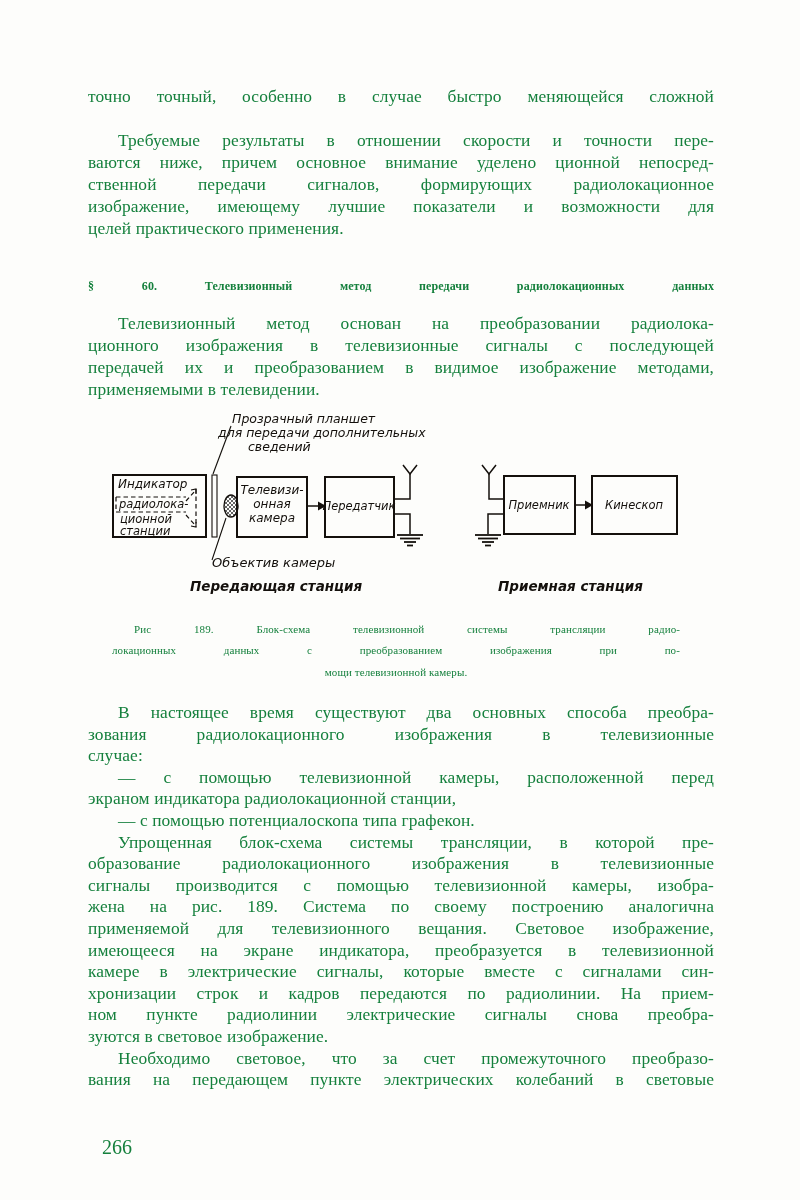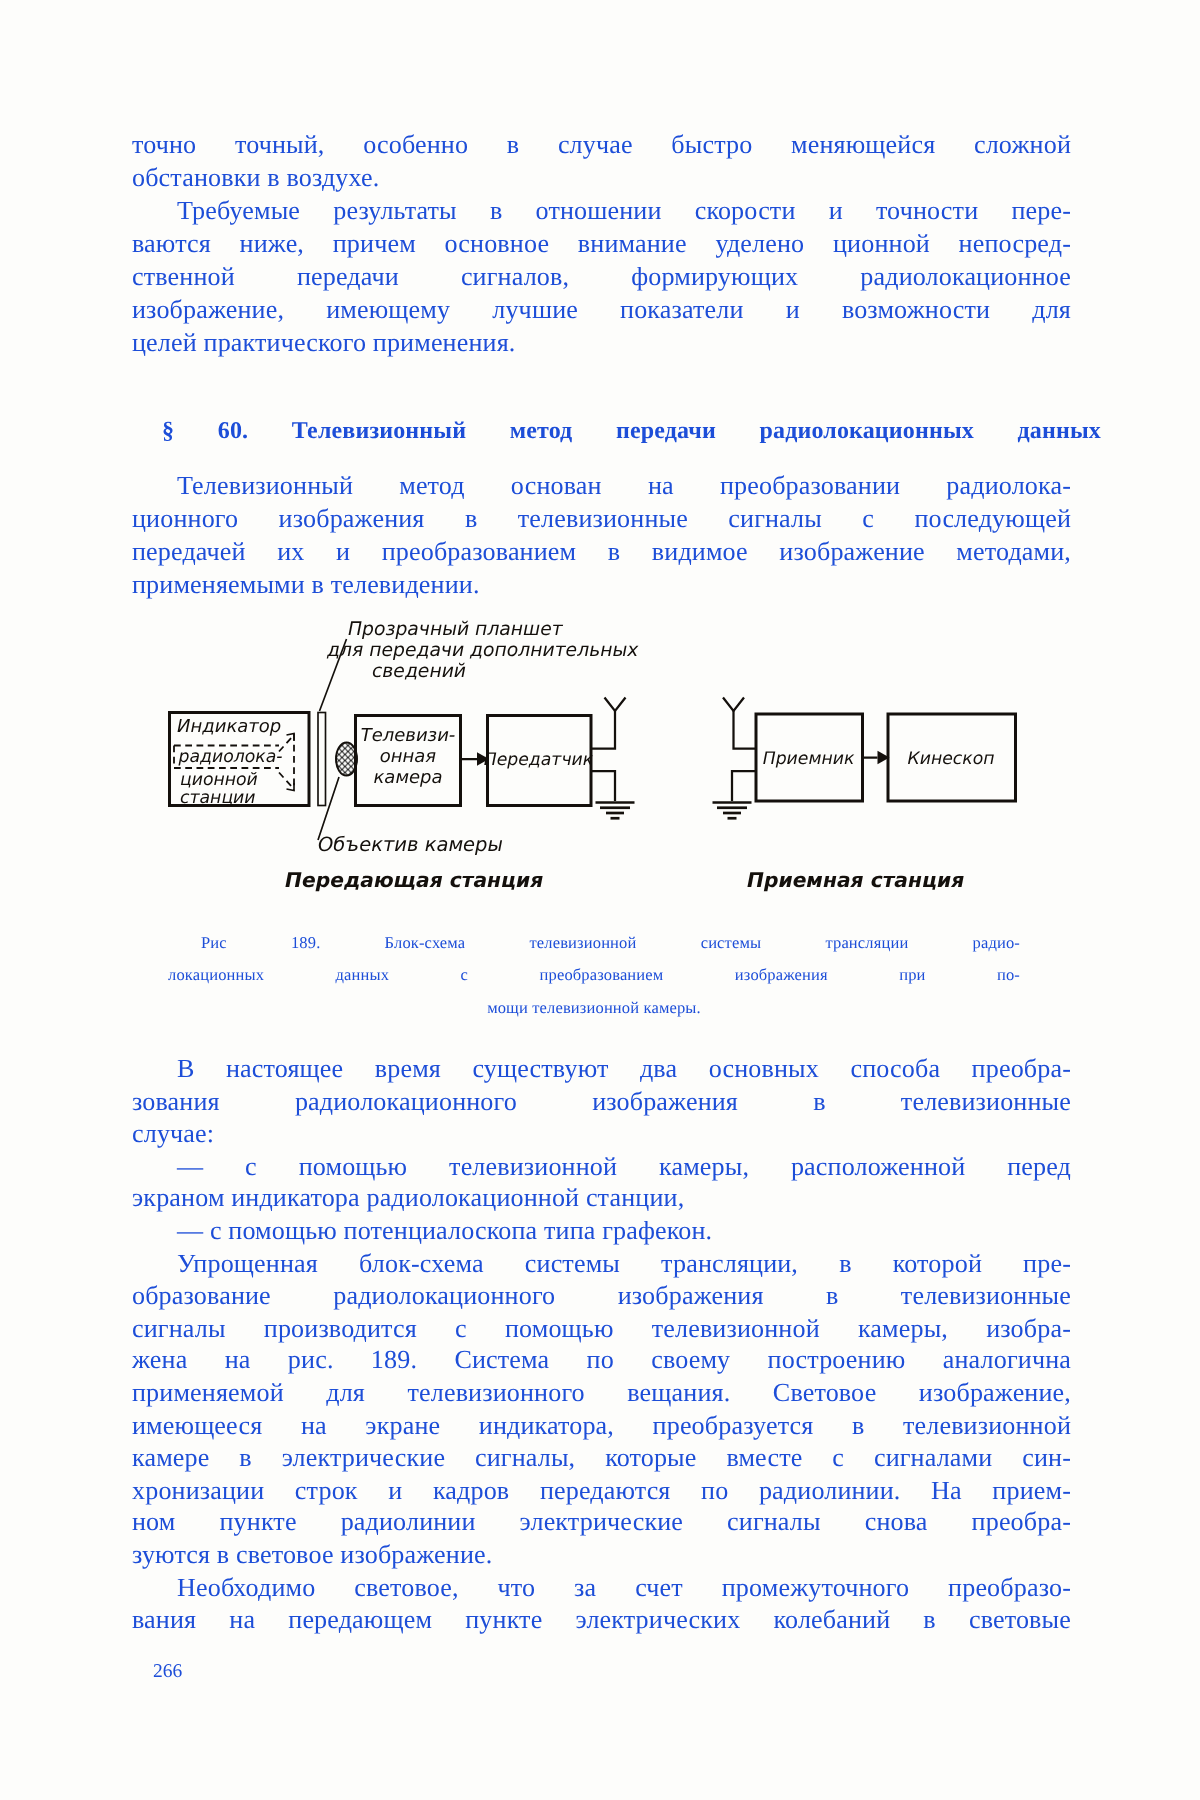--- a/index.html
+++ b/index.html
@@ -1,21 +1,21 @@
 <!DOCTYPE html>
 <html><head>
 <meta charset="utf-8">
 <style>
   html,body{margin:0;padding:0;background:#e8e8e8;}
   .page{
     position:relative;
     width:800px;height:1200px;
     margin:0 auto;
     background:#fdfdfb;
-    color:#1d4ed8;
+    color:#15803d;
     font-family:"Liberation Serif", serif;
     overflow:hidden;
   }
   .textblock{
     position:absolute;
     left:88px;width:626px;
     font-size:17.4px;
     letter-spacing:0.1px;
   }
   .tline{
@@ -26,59 +26,57 @@
   .tline.end{text-align-last:left;}
   .tline.indent{text-indent:30px;}
   .tline.center{text-align:center;text-align-last:center;}
   .tline.cap-first{text-indent:22px;}
   #p1 .tline,#p2 .tline,#p3 .tline{line-height:22px;height:22px;}
   #p1{top:85px;}
   #p2{top:129px;}
   #heading{
     top:279px;
     font-weight:bold;
-    font-size:16px;
+    font-size:12px;
     text-align:justify;
     text-align-last:justify;
-    margin-left:20px;
   }
   #p3{top:312px;}
   #figure{position:absolute;top:405px;left:0;width:688px;height:205px;}
   #caption{
     top:619px;left:112px;width:568px;
     font-size:11px;
   }
   #caption .tline{line-height:21.3px;height:21.3px;}
   #body{top:702px;}
   #body .tline{line-height:21.6px;height:21.6px;}
   #pagenum{
     position:absolute;
-    top:1106px;left:102px;
-    font-size:13px;
+    top:1136px;left:102px;
+    font-size:20px;
   }
   
   .dlab{
     font-family:"DejaVu Sans", sans-serif;
     font-style:italic;
     fill:#14100c;
   }
   .dlab.b{font-weight:bold;}
   svg .wire{stroke:#14100c;stroke-width:1.5;fill:none;}
   svg .boxr{stroke:#14100c;stroke-width:2;fill:none;}
   svg .dash{stroke:#14100c;stroke-width:1.2;fill:none;stroke-dasharray:4.5,3;}
   svg .thin{stroke:#14100c;stroke-width:1.1;fill:none;}
 </style>
 </head>
 <body>
 
 <div class="page">
 
   <div id="p1" class="textblock">
       <div class="tline">точно точный, особенно в случае быстро меняющейся сложной</div>
-      <div class="tline end">обстановки в воздухе.</div>
     </div>
 
   <div id="p2" class="textblock">
       <div class="tline indent">Требуемые результаты в отношении скорости и точности пере-</div>
       <div class="tline">ваются ниже, причем основное внимание уделено ционной непосред-</div>
       <div class="tline">ственной передачи сигналов, формирующих радиолокационное</div>
       <div class="tline">изображение, имеющему лучшие показатели и возможности для</div>
       <div class="tline end">целей практического применения.</div>
     </div>
 

